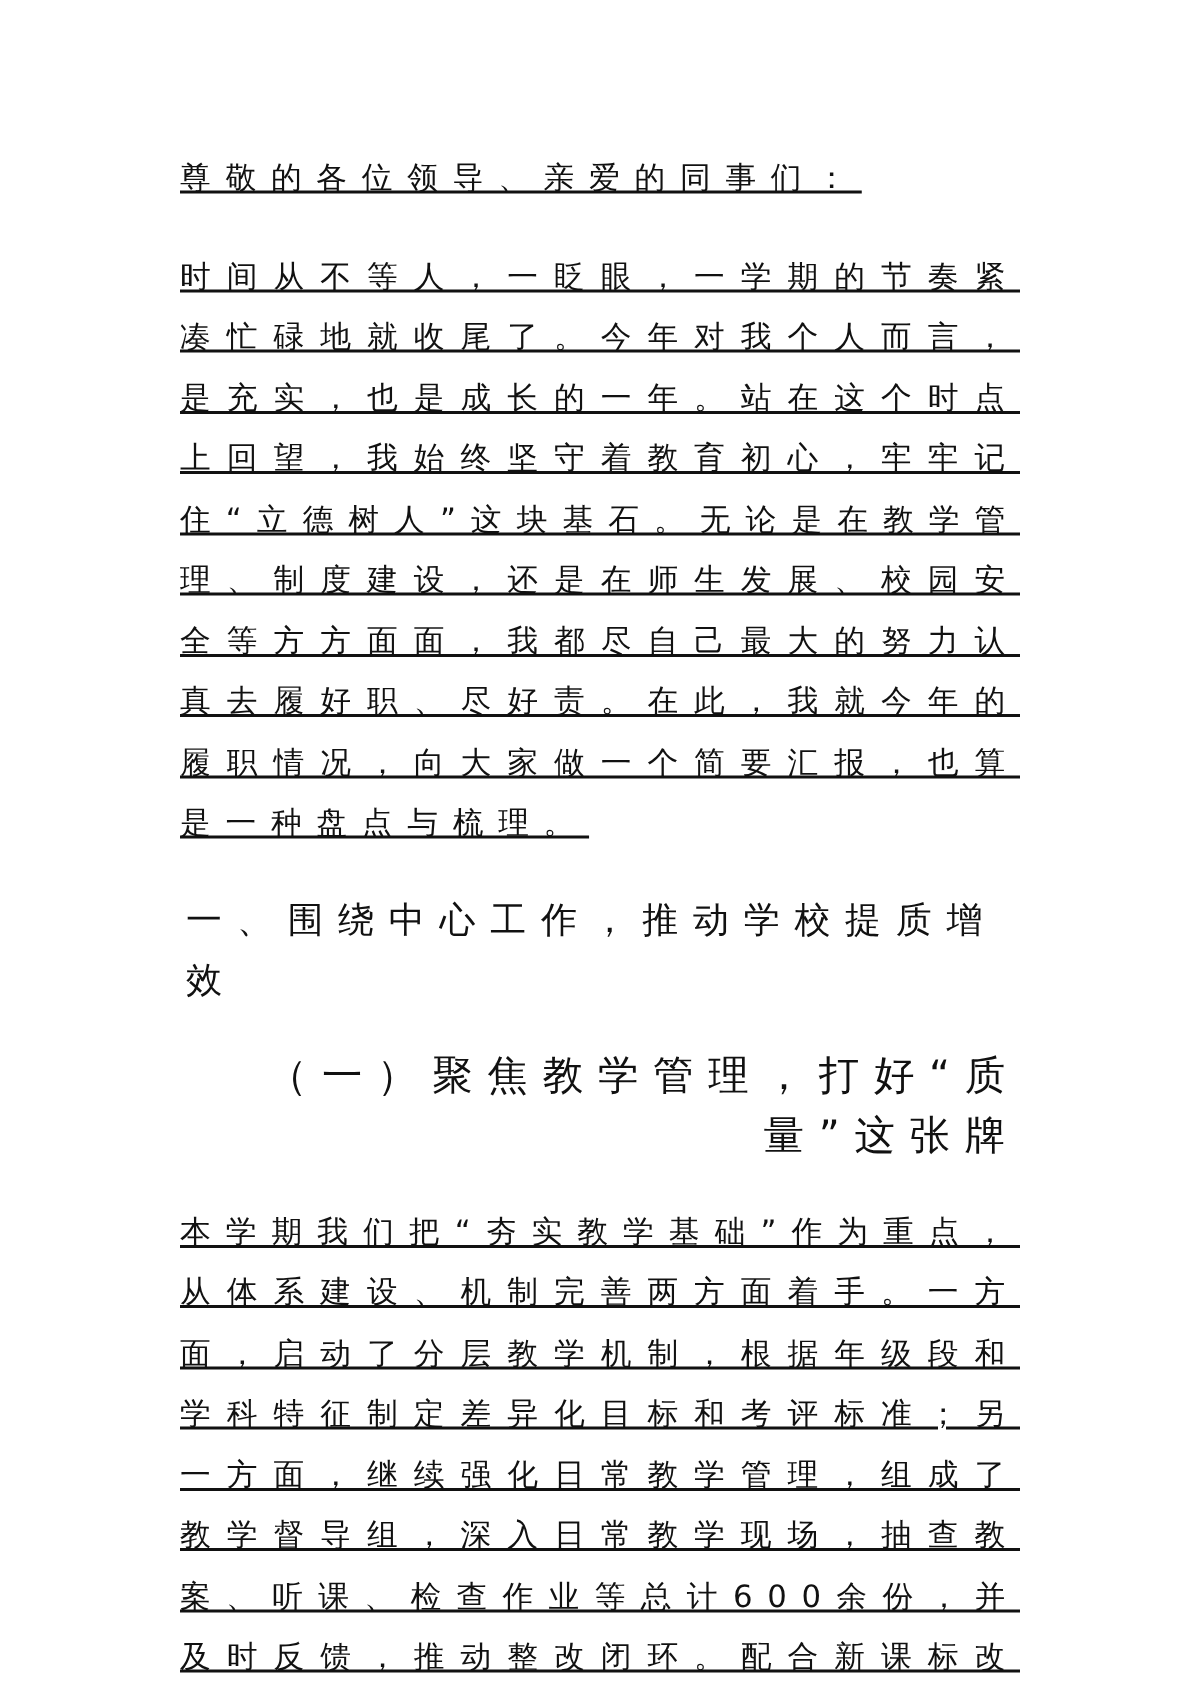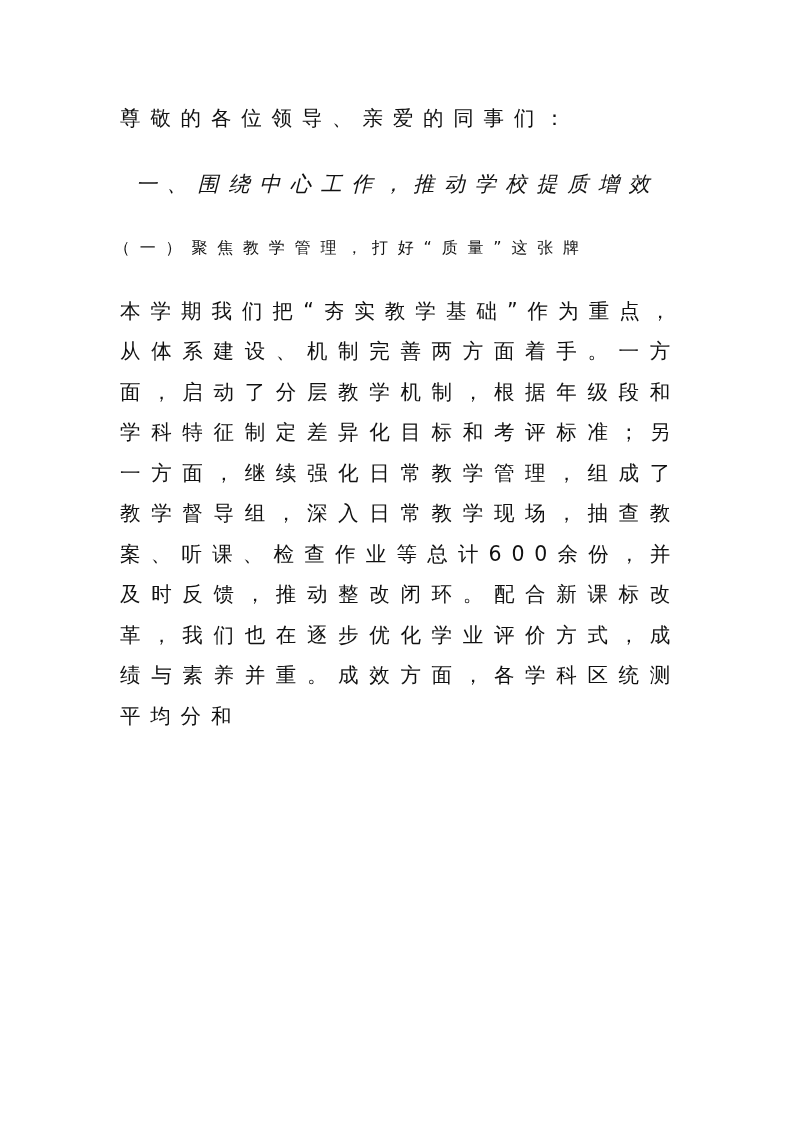--- a/index.html
+++ b/index.html
@@ -22,39 +22,41 @@
       width: 560px;
     }
     .para {
       margin: 0 0 24px 0;
       font-size: 20.5px;
       line-height: 40.5px;
       letter-spacing: 9.8px;
       text-align: justify;
       text-align-last: left;
       word-break: break-all;
+      text-decoration: underline;
     }
     .para.single {
       margin-bottom: 25px;
     }
     .heading {
-      margin: 0 0 24px 16px;
-      font-size: 21px;
+      margin: 0 0 24px 4px;
+      font-size: 24px;
       line-height: 40.5px;
       letter-spacing: 9.8px;
-      font-style: italic;
     }
     .subheading {
       margin: 0 0 22px -6px;
-      font-size: 16px;
+      font-size: 27px;
       line-height: 40.5px;
       letter-spacing: 9.8px;
+      text-align: right;
     }
   </style>
 </head>
 <body>
 
 <div class="page">
   <p class="para single">尊敬的各位领导、亲爱的同事们：</p>
+  <p class="para">时间从不等人，一眨眼，一学期的节奏紧凑忙碌地就收尾了。今年对我个人而言，是充实，也是成长的一年。站在这个时点上回望，我始终坚守着教育初心，牢牢记住“立德树人”这块基石。无论是在教学管理、制度建设，还是在师生发展、校园安全等方方面面，我都尽自己最大的努力认真去履好职、尽好责。在此，我就今年的履职情况，向大家做一个简要汇报，也算是一种盘点与梳理。</p>
   <p class="heading">一、围绕中心工作，推动学校提质增效</p>
   <p class="subheading">（一）聚焦教学管理，打好“质量”这张牌</p>
   <p class="para">本学期我们把“夯实教学基础”作为重点，从体系建设、机制完善两方面着手。一方面，启动了分层教学机制，根据年级段和学科特征制定差异化目标和考评标准；另一方面，继续强化日常教学管理，组成了教学督导组，深入日常教学现场，抽查教案、听课、检查作业等总计600余份，并及时反馈，推动整改闭环。配合新课标改革，我们也在逐步优化学业评价方式，成绩与素养并重。成效方面，各学科区统测平均分和</p>
 </div>
 
 </body></html>

